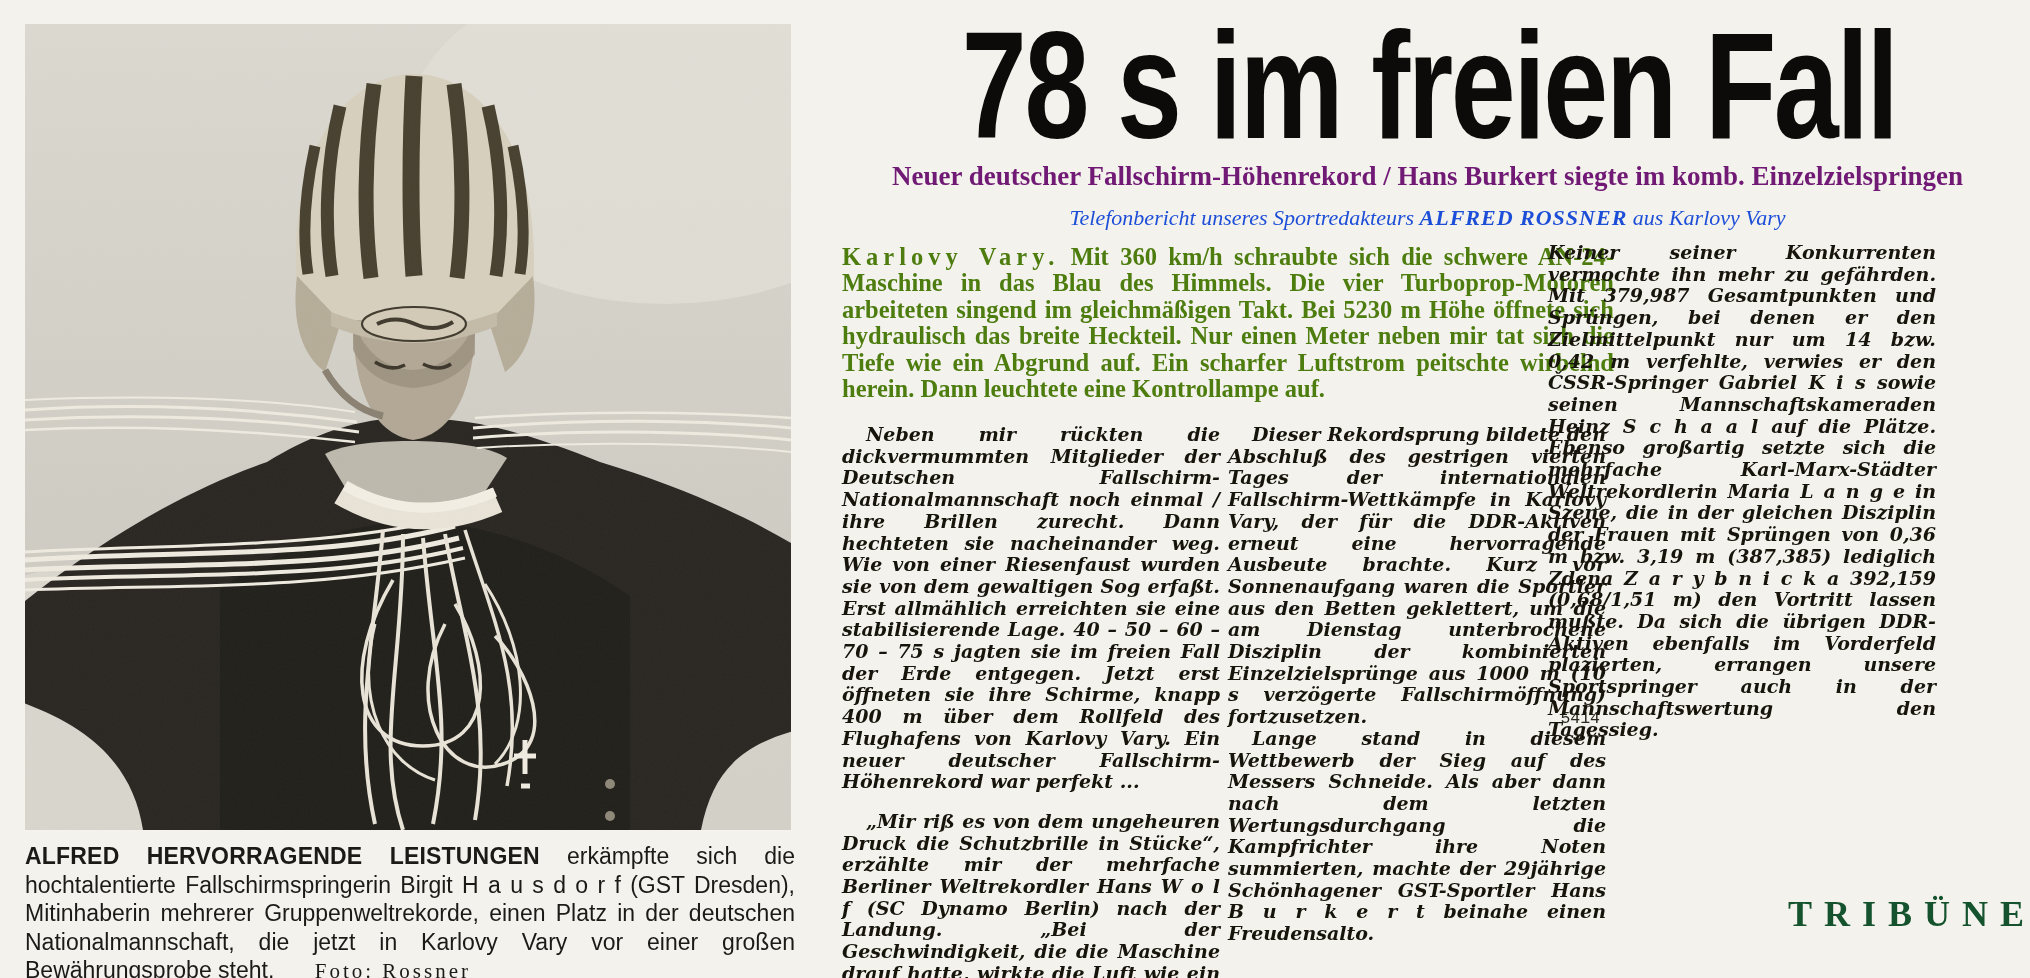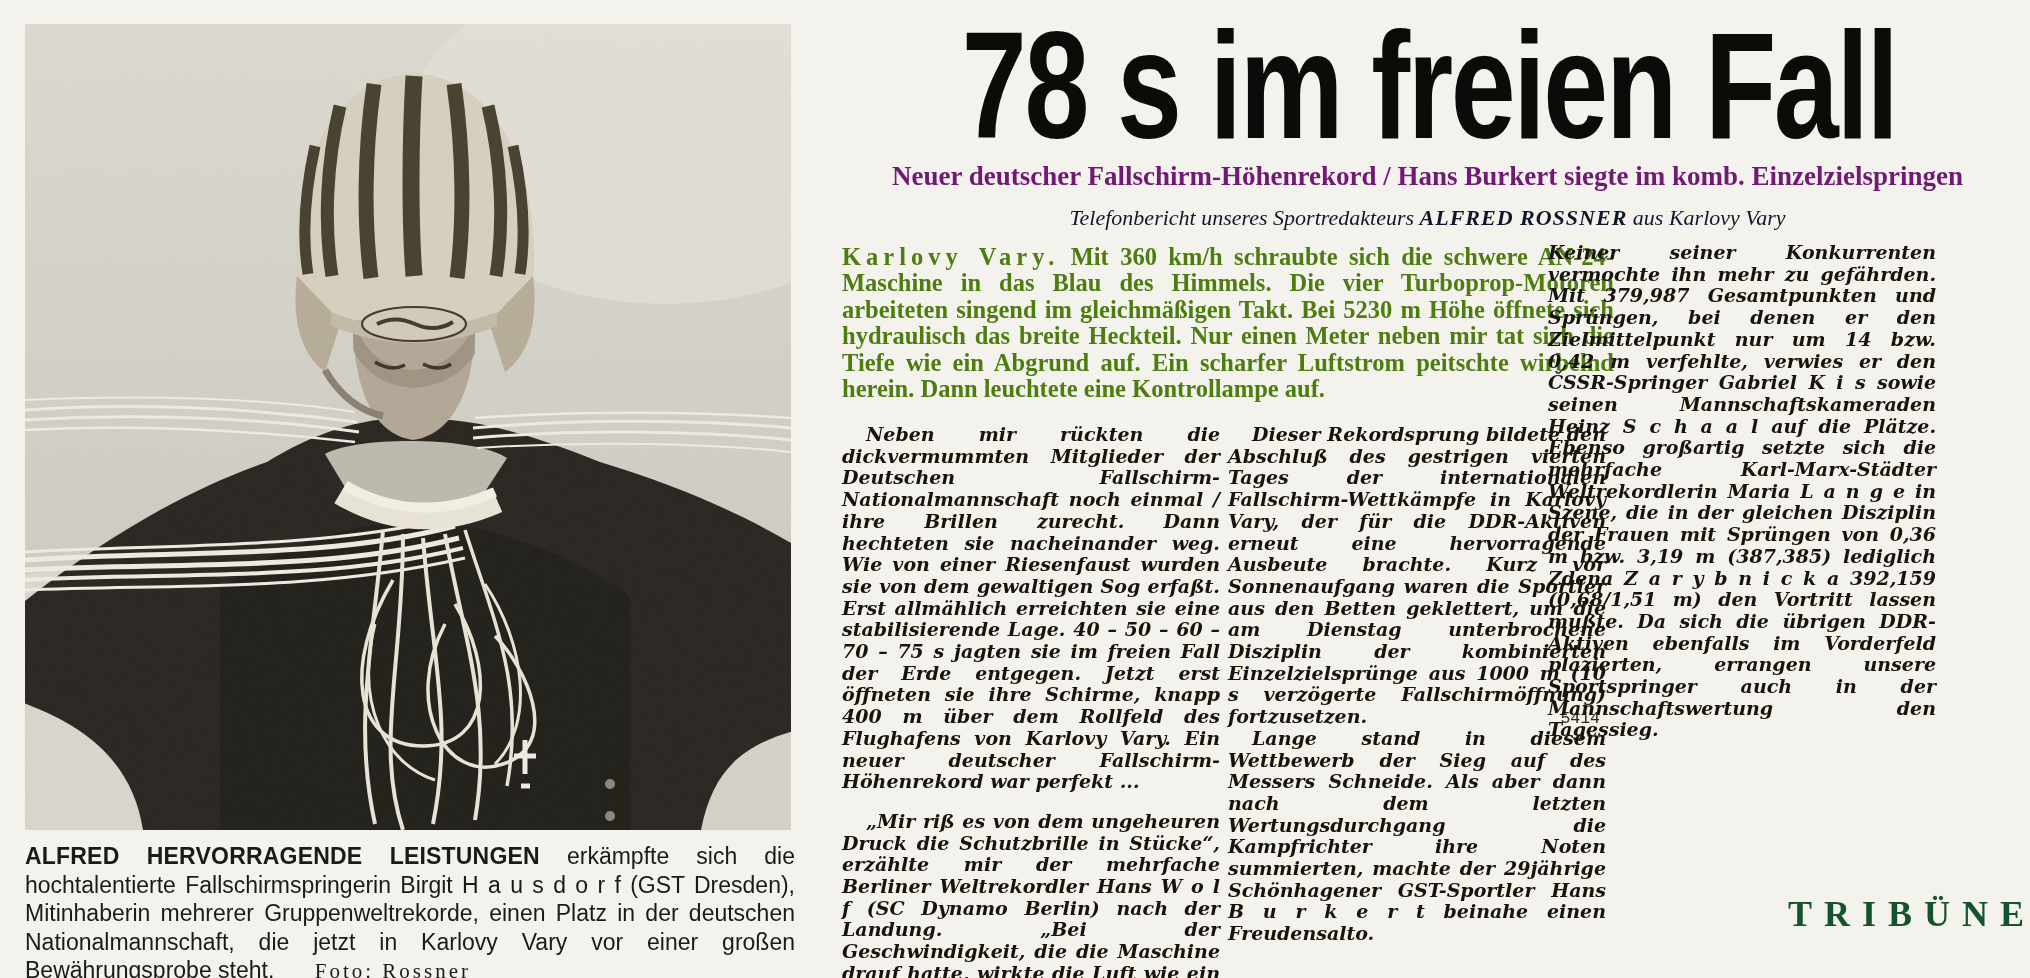--- a/index.html
+++ b/index.html
@@ -30,21 +30,21 @@
     font-size:146px;letter-spacing:-3px;color:#0c0b0a;
     transform:scale(0.80,1.04);transform-origin:center top;
   }
   .subhead{
     position:absolute;left:845px;top:161px;width:1165px;text-align:center;
     font-family:"Liberation Serif", serif;font-weight:bold;
     font-size:27px;color:#701a75;white-space:nowrap;
   }
   .byline{
     position:absolute;left:845px;top:205px;width:1165px;text-align:center;
-    font-family:"Liberation Serif", serif;font-style:italic;font-size:22px;color:#0f172a;
+    font-family:"Liberation Serif", serif;font-style:italic;font-size:22px;color:#1d4ed8;
   }
   .byline .name{font-weight:bold;letter-spacing:1px;}
   .lead{
     position:absolute;left:842px;top:244px;width:772px;
     font-family:"Liberation Serif", serif;font-weight:bold;
     font-size:24.5px;line-height:26.4px;text-align:justify;color:#4d7c0f;
   }
   .lead .dateline{letter-spacing:5px;}
   .bodycol{
     position:absolute;top:424px;width:378px;

